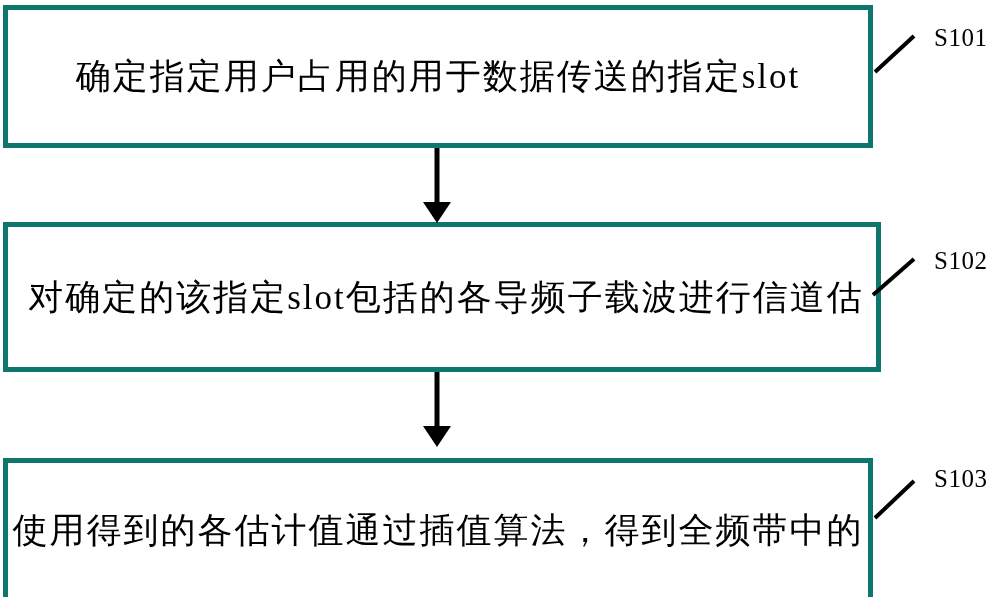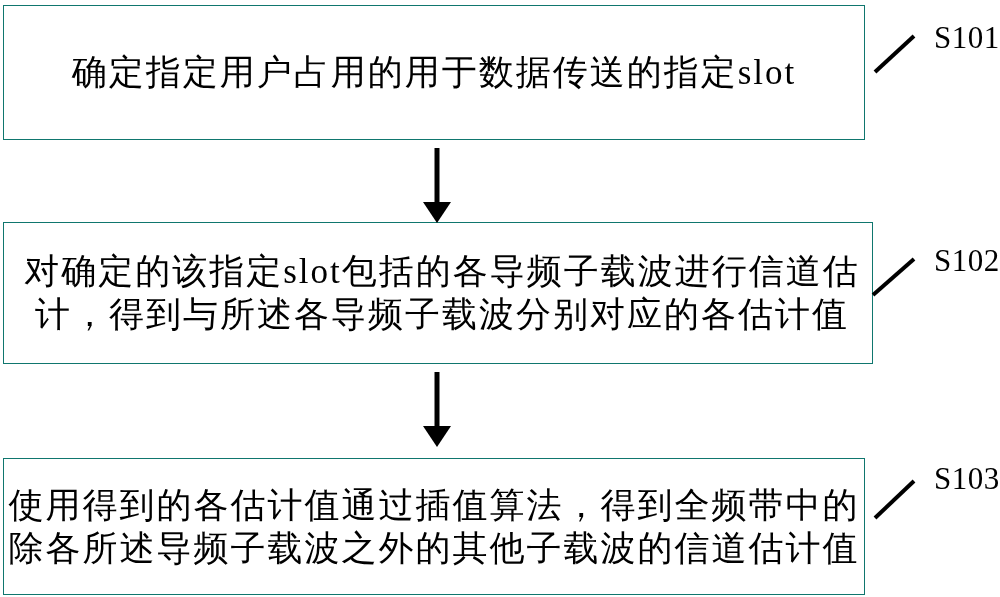--- a/index.html
+++ b/index.html
@@ -12,21 +12,21 @@
     width: 1000px;
     height: 597px;
     background: #ffffff;
     font-family: "Liberation Serif", "DejaVu Serif", serif;
     color: #000000;
     overflow: hidden;
   }
   .flow-box {
     position: absolute;
     left: 3px;
-    border: 1px solid #0f766e;
+    border: 5px solid #0f766e;
     background: #ffffff;
     display: flex;
     flex-direction: column;
     justify-content: center;
     align-items: center;
     box-sizing: content-box;
   }
   .flow-box .text-line {
     font-size: 35px;
     line-height: 43px;
@@ -43,21 +43,21 @@
     left: 0;
     top: 0;
     width: 1000px;
     height: 597px;
     pointer-events: none;
   }
   .step-label {
     position: absolute;
     left: 934px;
     width: 66px;
-    font-size: 31px;
+    font-size: 25px;
     line-height: 31px;
     letter-spacing: 0.5px;
     color: #000000;
     white-space: nowrap;
     font-family: Liberation Serif, serif;
   }
   #label-s101 { top: 22px; }
   #label-s102 { top: 245px; }
   #label-s103 { top: 463px; }
 </style>
@@ -65,26 +65,24 @@
 <body>
 
 <div class="canvas">
 
   <div class="flow-box" id="box-s101">
     <div class="text-line">确定指定用户占用的用于数据传送的指定slot</div>
   </div>
 
   <div class="flow-box" id="box-s102">
     <div class="text-line">对确定的该指定slot包括的各导频子载波进行信道估</div>
-    <div class="text-line">计，得到与所述各导频子载波分别对应的各估计值</div>
   </div>
 
   <div class="flow-box" id="box-s103">
     <div class="text-line">使用得到的各估计值通过插值算法，得到全频带中的</div>
-    <div class="text-line">除各所述导频子载波之外的其他子载波的信道估计值</div>
   </div>
 
   <svg class="overlay" viewBox="0 0 1000 597" xmlns="http://www.w3.org/2000/svg">
 
     <g>
       <line x1="437" y1="148" x2="437" y2="206" stroke="#000000" stroke-width="5"></line>
       <polygon points="423,202 451,202 437,223" fill="#000000"></polygon>
     </g>
 
     <g>

